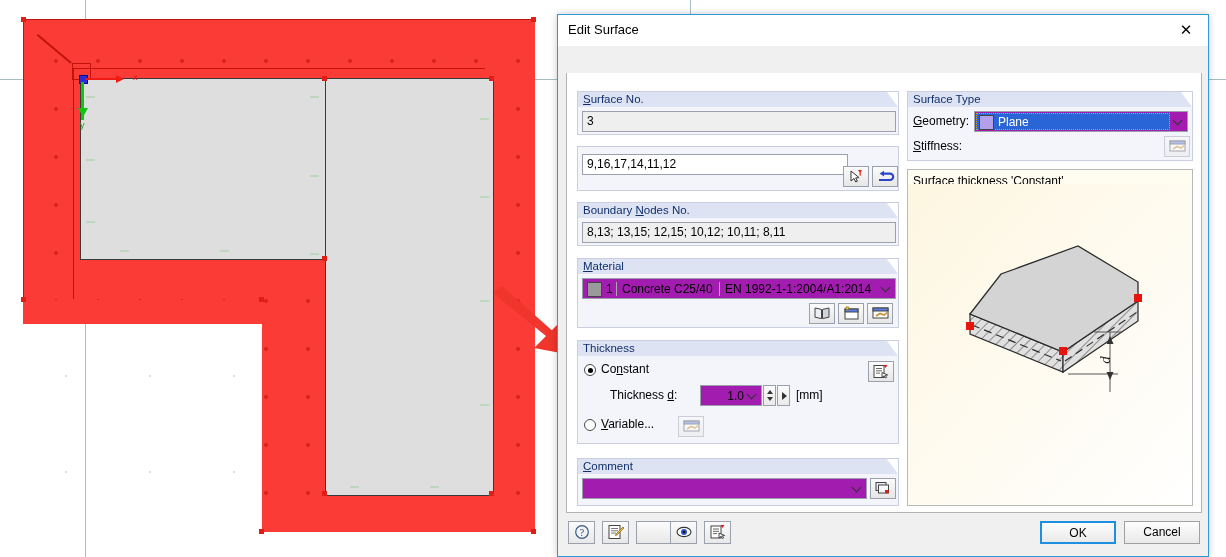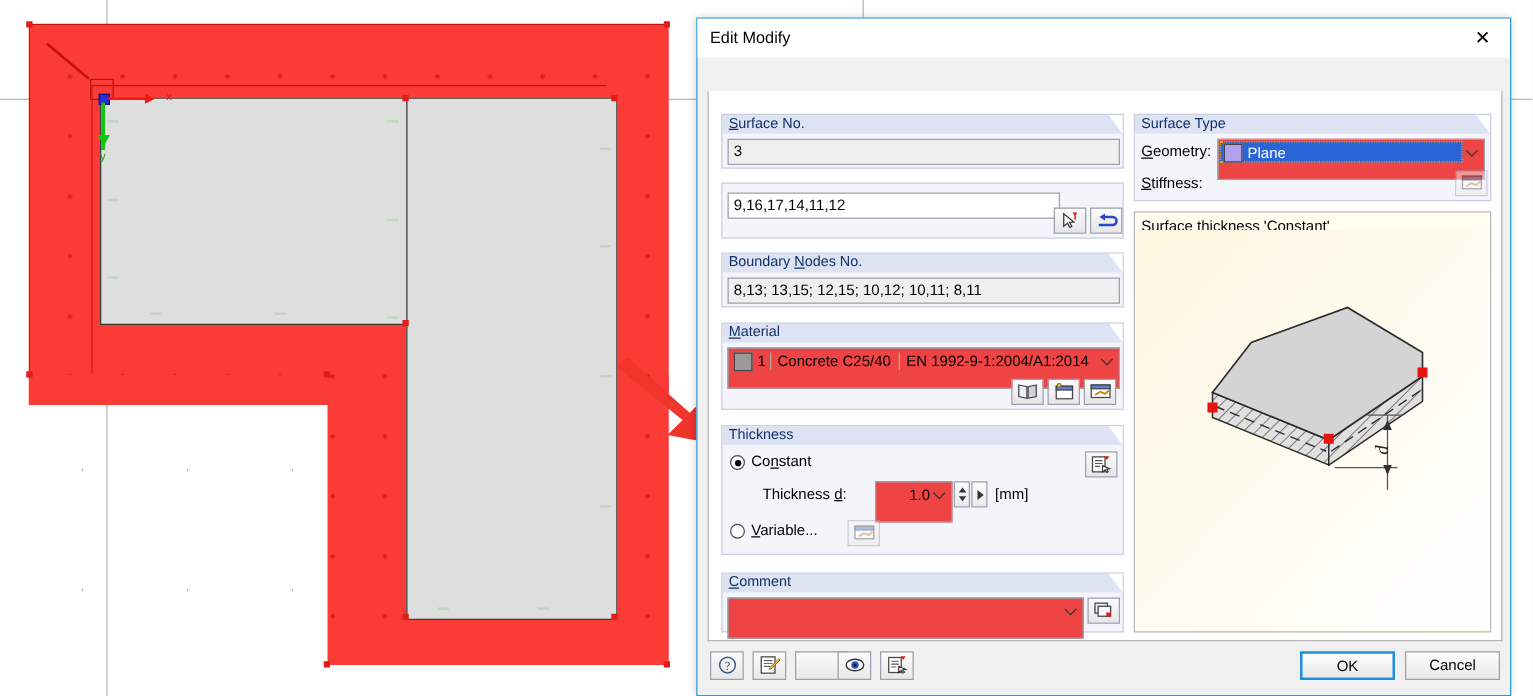--- a/index.html
+++ b/index.html
@@ -67,21 +67,21 @@
   .u{text-decoration:underline;}
 
   .fld{position:absolute;box-sizing:border-box;border:1px solid #9aa0ac;background:#ffffff;
     font-size:12px;height:21px;line-height:19px;padding:0 4px;font-family:"Liberation Sans",sans-serif;}
   .fld.ro{background:#efefef;}
   .tbtn{position:absolute;box-sizing:border-box;width:26px;height:21px;border:1px solid #9aa0ac;
     background:linear-gradient(#fbfbfb,#e6e6e6);cursor:pointer;}
   .tbtn.dis{opacity:.45;cursor:default;}
   .tbtn svg{display:block;margin:2px auto 0;}
 
-  .combo{position:absolute;box-sizing:border-box;border:1px solid #9aa0ac;background:#ef4444;height:33px;}
+  .combo{position:absolute;box-sizing:border-box;border:1px solid #9aa0ac;background:#a21caf;height:21px;}
   .combo .cv{position:absolute;left:4px;top:1px;font-size:12px;line-height:18px;}
   .chev{position:absolute;right:4px;top:4px;width:9px;height:9px;}
   .chev:before{content:"";position:absolute;left:0;top:1px;width:6px;height:6px;
     border-left:1.4px solid #333;border-bottom:1.4px solid #333;transform:rotate(-45deg);}
 
   .swatch{position:absolute;width:13px;height:13px;border:1px solid #444;}
 
   .lbl{position:absolute;font-size:12px;color:#000;}
 
   .radio{position:absolute;width:12px;height:12px;border-radius:50%;border:1.3px solid #4a4a4a;background:#fff;
@@ -174,21 +174,21 @@
         <path d="M6 6 L58 50 L70 38 L76 70 L44 64 L56 52 L4 10 Z" fill="#f0352d"></path>
         <path d="M6 6 L62 54 L52 64 L82 70 L76 40 L66 50 L12 2 Z" fill="#f0352d"></path>
       </g>
     </svg>
   </div>
 </div>
 
 <div id="dlg">
 
   <div class="titlebar">
-    <div class="ttl">Edit Modify</div>
+    <div class="ttl">Edit Surface</div>
     <div class="closebtn">✕</div>
   </div>
 
 
   <div class="pane">
 
     <div class="grp" style="left:10px;top:18px;width:322px;height:44px;">
       <div class="grphdr"><span class="u">S</span>urface No.</div>
       <div class="fld ro" style="left:4px;top:19px;width:314px;">3</div>
     </div>
@@ -216,21 +216,21 @@
     </div>
 
     <div class="grp" style="left:10px;top:185px;width:322px;height:70px;">
       <div class="grphdr"><span class="u">M</span>aterial</div>
       <div class="combo" style="left:4px;top:19px;width:314px;">
         <div class="swatch" style="left:4px;top:3px;background:#9a9a9a;"></div>
         <div class="cv" style="left:23px;">1</div>
         <div style="position:absolute;left:33px;top:3px;width:1px;height:14px;background:#aaa;"></div>
         <div class="cv" style="left:39px;">Concrete C25/40</div>
         <div style="position:absolute;left:136px;top:3px;width:1px;height:14px;background:#aaa;"></div>
-        <div class="cv" style="left:142px;">EN 1992-9-1:2004/A1:2014</div>
+        <div class="cv" style="left:142px;">EN 1992-1-1:2004/A1:2014</div>
         <div class="chev"></div>
       </div>
       <div class="tbtn" style="left:231px;top:44px;">
         <svg width="18" height="14" viewBox="0 0 18 14">
           <path d="M2 2 L8.5 3.4 L8.5 12.6 L2 11.2 Z" fill="#eceff4" stroke="#444" stroke-width="1"></path>
           <path d="M16 2 L9.5 3.4 L9.5 12.6 L16 11.2 Z" fill="#cfd4dd" stroke="#444" stroke-width="1"></path>
         </svg>
       </div>
       <div class="tbtn" style="left:260px;top:44px;">
         <svg width="18" height="14" viewBox="0 0 18 14">

